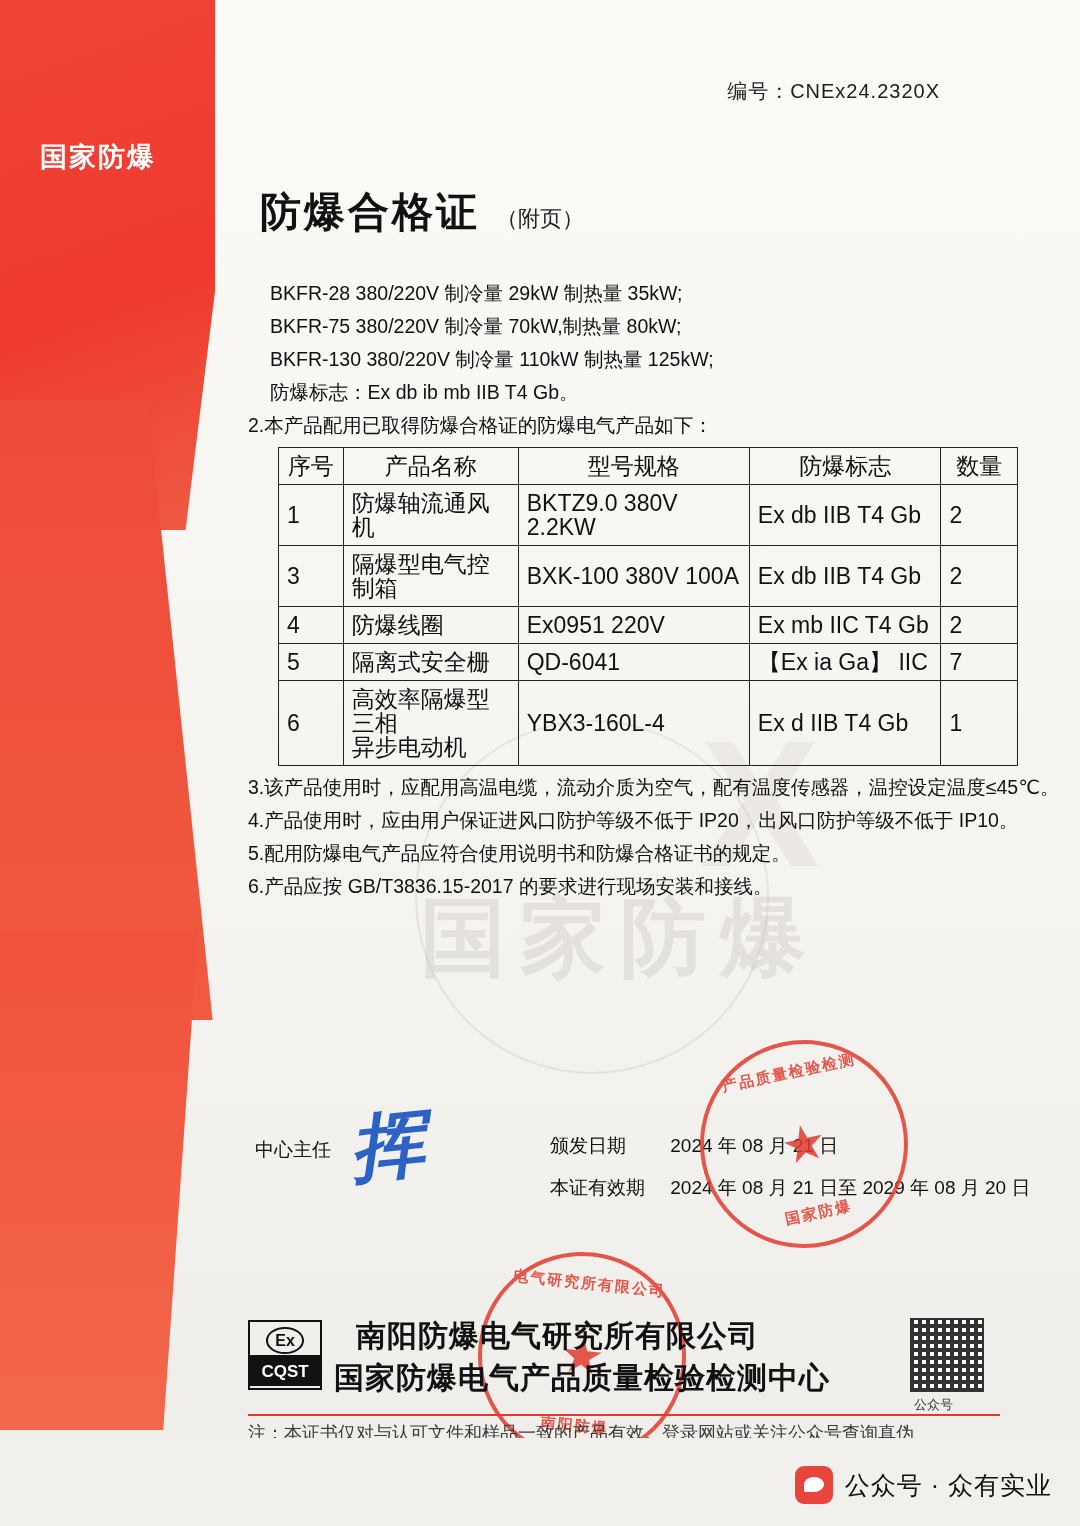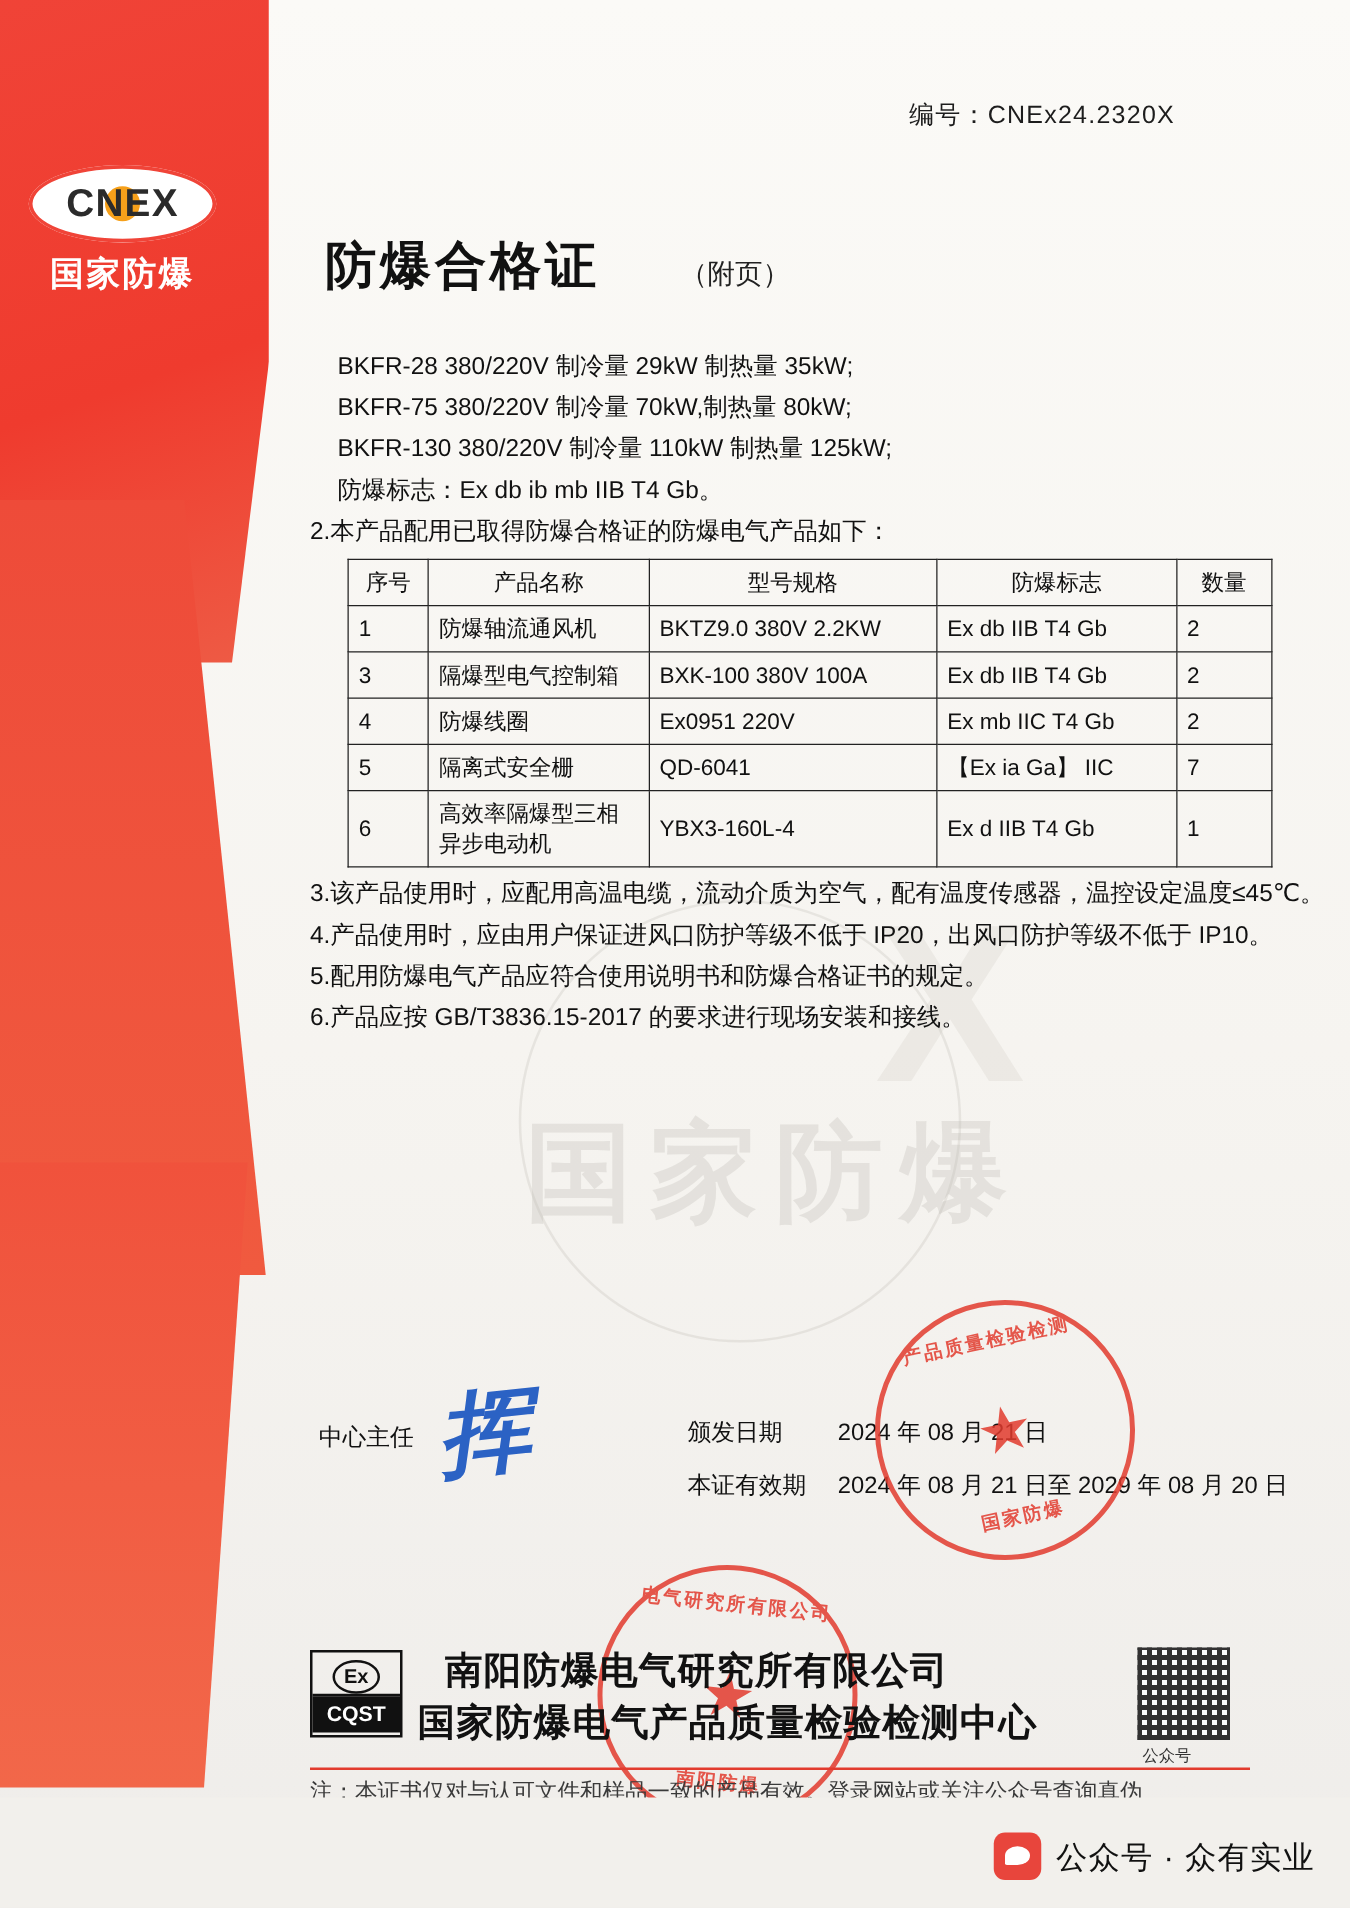--- a/index.html
+++ b/index.html
@@ -56,40 +56,40 @@
     margin-top:7px;font-size:27px;font-weight:bold;color:#ffffff;
     letter-spacing:2px;
   }
   
   .doc-no{
     position:absolute;right:140px;top:78px;
     font-size:20px;color:#1d1d1d;letter-spacing:1px;
   }
   .title-wrap{
     position:absolute;left:260px;top:185px;width:700px;
-    display:flex;align-items:flex-end;gap:48px;
+    display:flex;align-items:flex-end;
   }
   .title{
     font-size:41px;font-weight:bold;color:#111;letter-spacing:3px;
     font-family:"DejaVu Sans","Liberation Sans",sans-serif;
   }
   .title-sub{
     font-size:22px;color:#222;margin-left:16px;padding-bottom:6px;
   }
   
   .content{
     position:absolute;left:248px;top:278px;width:790px;
     font-size:19.5px;color:#111;line-height:31px;
   }
   .para{margin-bottom:2px;white-space:nowrap;}
   .indent{padding-left:22px;}
   
   table.spec{
     border-collapse:collapse;width:740px;margin:6px 0 6px 30px;
-    font-size:18px;color:#111;
+    font-size:23px;color:#111;
   }
   table.spec th,table.spec td{
     border:1px solid #222;padding:6px 8px;text-align:left;
     line-height:24px;
   }
   table.spec th{font-weight:normal;text-align:center;}
   .c-no{width:52px;text-align:center;}
   .c-name{width:182px;}
   .c-model{width:236px;}
   .c-mark{width:196px;}
@@ -212,24 +212,20 @@
 <div class="page">
 
   <div class="red-band">
     <div class="red-shape1"></div>
     <div class="red-shape2"></div>
     <div class="red-shape3"></div>
 
   </div>
 
   <div class="logo">
-    <div class="logo-oval">
-      <div class="inner-dot"></div>
-      <div class="cnex-text">CNEX</div>
-    </div>
     <div class="logo-sub">国家防爆</div>
   </div>
 
   <div class="doc-no">编号：CNEx24.2320X</div>
 
   <div class="title-wrap">
     <div class="title">防爆合格证</div>
     <div class="title-sub">（附页）</div>
   </div>
 

